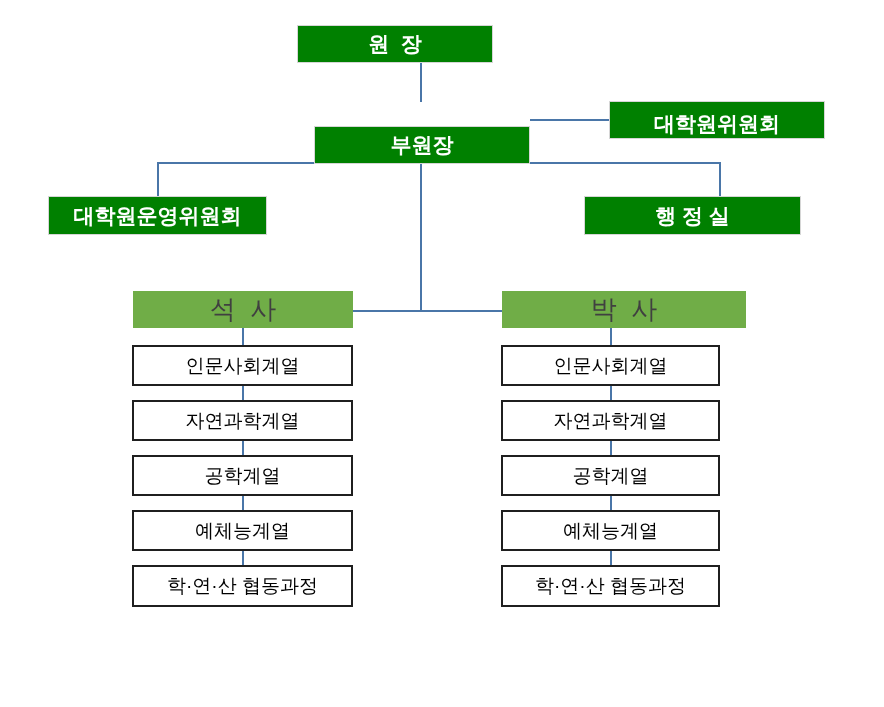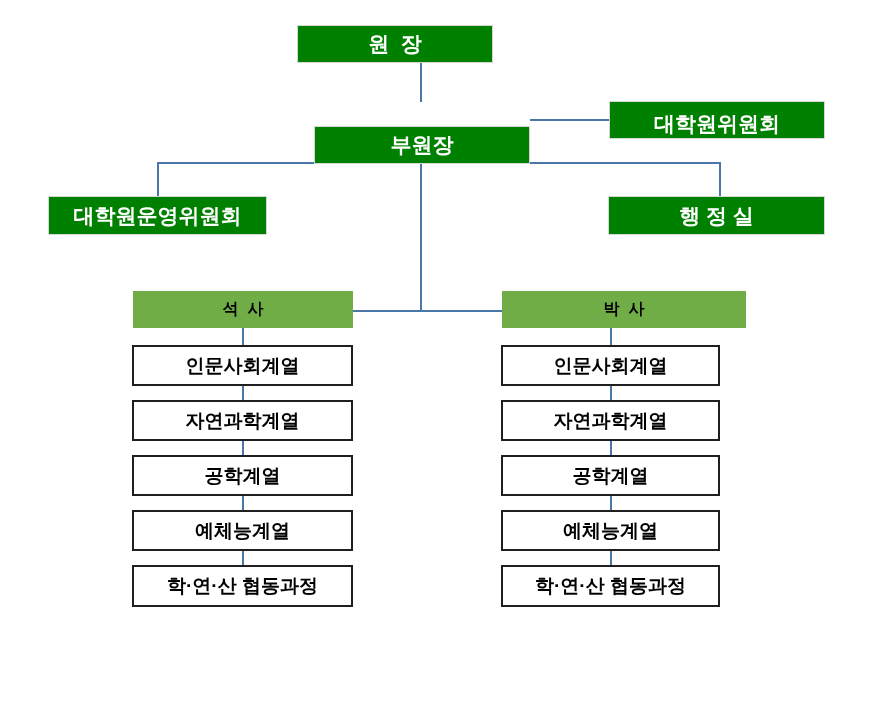--- a/index.html
+++ b/index.html
@@ -26,30 +26,30 @@
   .box .lbl { white-space: pre; }
   .green-dark {
     background: var(--dark_green, #008000);
     border: 1px solid #d6d6d6;
     color: #ffffff;
     font-weight: bold;
     font-size: 21px;
   }
   .green-light {
     background: var(--light_green, #70ad47);
-    color: #000000;
-    font-weight: bold;
-    font-size: 16px;
+    color: #404040;
+    font-weight: normal;
+    font-size: 26px;
   }
   .white-box {
     background: #ffffff;
     border: 2px solid var(--box_border, #1f1f1f);
     color: #000000;
     font-size: 19px;
-    font-weight: 700;
+    font-weight: 400;
   }
   .hline, .vline {
     position: absolute;
     background: var(--connector, #4a76a8);
   }
   .hline { height: 2px; }
   .vline { width: 2px; }
 </style>
 </head>
 <body>
@@ -75,21 +75,21 @@
   </div>
 
   <div class="box green-dark" style="left:609px; top:101px; width:216px; height:38px;align-items:flex-end;">
     <span class="lbl">대학원위원회</span>
   </div>
 
   <div class="box green-dark" style="left:48px; top:196px; width:219px; height:39px;">
     <span class="lbl">대학원운영위원회</span>
   </div>
 
-  <div class="box green-dark" style="left:608px; top:196px; width:217px; height:39px;">
+  <div class="box green-dark" style="left:584px; top:196px; width:217px; height:39px;">
     <span class="lbl">행 정 실</span>
   </div>
 
   <div class="box green-light" style="left:133px; top:291px; width:220px; height:37px;">
     <span class="lbl">석  사</span>
   </div>
   <div class="box white-box" style="left:132px; top:345px; width:221px; height:41px;">
     <span class="lbl">인문사회계열</span>
   </div>
   <div class="box white-box" style="left:132px; top:400px; width:221px; height:41px;">

